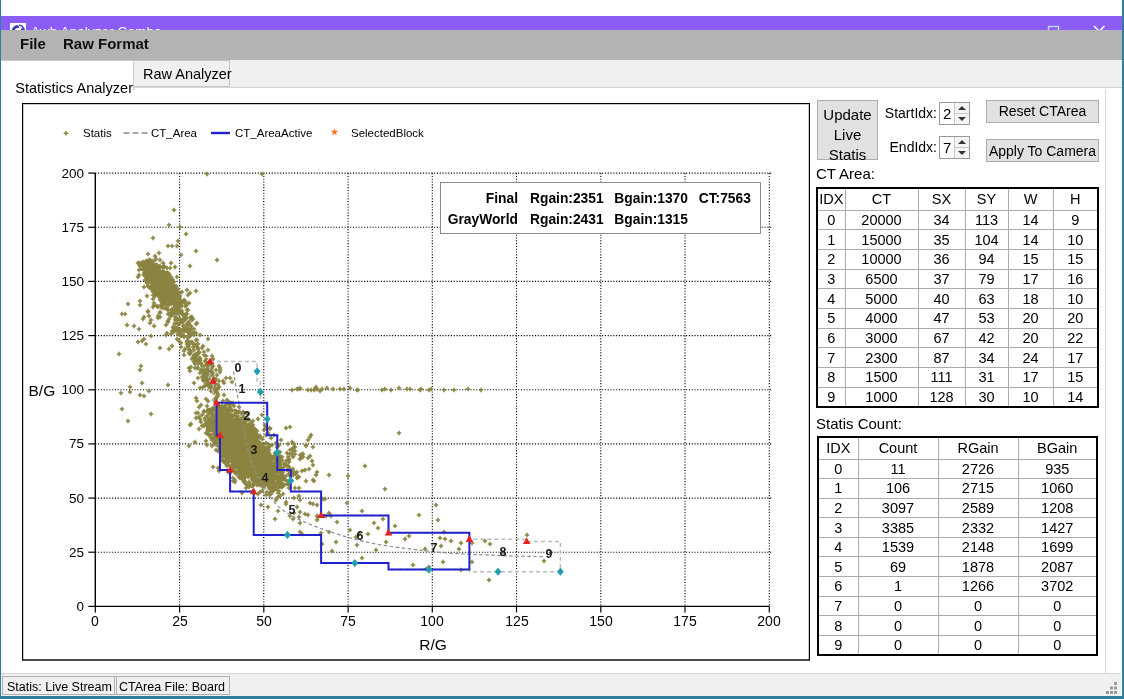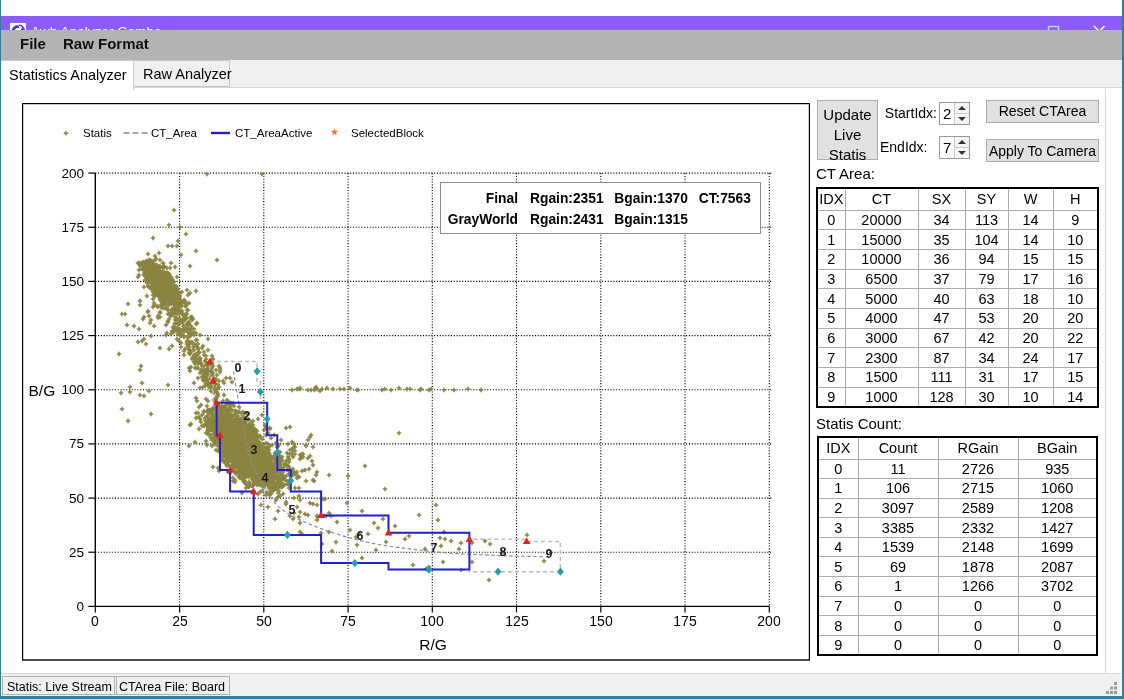--- a/index.html
+++ b/index.html
@@ -4,21 +4,21 @@
 html,body { width:1124px; height:699px; overflow:hidden; }
 body { font-family:"Liberation Sans",sans-serif; position:relative; background:#fff; }
 #win { position:absolute; inset:0; border-left:1px solid #2e7e9c; border-right:2px solid #2e7e9c; border-bottom:3px solid #2e7e9c; pointer-events:none; }
 #titlebar { position:absolute; left:0; top:16px; width:1124px; height:30px; background:#8b5cf6;text-align:right; }
 #title { position:absolute; left:31px; top:8px; color:#fff; font-size:13.5px; letter-spacing:0.1px; }
 #appicon { position:absolute; left:10px; top:7px; width:16px; height:16px; background:#fff; }
 #menubar { position:absolute; left:0; top:30px; width:1124px; height:30px; background:#b3b3b3; }
 .menu { position:absolute; top:5px; font-size:15px; color:#111; font-weight:600; }
 #tabstrip { position:absolute; left:0; top:60px; width:1124px; height:28px; background:#f0f0f0; border-bottom:1px solid #d5d5d5; }
 .tab { position:absolute; top:0; font-size:14.5px; color:#000; white-space:nowrap; }
-#tab1 { left:0; width:134px; height:30px; background:#fff; border-top:1px solid #ccc; border-right:1px solid #ccc; padding:6px 0 0 9px; }
+#tab1 { left:0; width:134px; height:30px; background:#fff; border-top:1px solid #ccc; border-right:1px solid #ccc; padding:19px 0 0 9px;text-align:right; }
 #tab2 { left:134px; width:96px; height:27px; background:#f0f0f0; border:1px solid #c5c5c5; border-left:none; padding:5px 0 0 9px; }
 #pane { position:absolute; left:0; top:89px; width:1121px; height:584px; background:#fff; }
 #chart { position:absolute; left:22px; top:14px; }
 .btn { position:absolute; background:#e1e1e1; border:1px solid #adadad; font-size:15px; color:#000; text-align:center; white-space:nowrap; }
 .lbl { position:absolute; font-size:15px; color:#000; white-space:nowrap; }
 .spin { position:absolute; width:31px; height:23px; background:#fff; border:1px solid #999; }
 .spin .v { position:absolute; left:3px; top:2px; font-size:15px; }
 .spin .b { position:absolute; right:0; top:0; width:15px; height:21px; background:#f4f4f4; border-left:1px solid #c8c8c8; }
 .spin .b:before { content:""; position:absolute; left:3px; top:3px; border-left:4px solid transparent; border-right:4px solid transparent; border-bottom:4.5px solid #333; }
 .spin .b:after { content:""; position:absolute; left:3px; bottom:3px; border-left:4px solid transparent; border-right:4px solid transparent; border-top:4.5px solid #333; }
@@ -136,21 +136,21 @@
 <text x="508" y="121">Rgain:2431  Bgain:1315</text>
 </g>
 </svg>
 <div class="btn" style="left:817px;top:11px;width:61px;height:60px;padding-top:4px;line-height:20px;">Update<br>Live<br>Statis</div>
 <div class="lbl" style="left:880px;top:16px;width:57px;text-align:right;font-size:14px;">StartIdx:</div>
 <div class="spin" style="left:939px;top:13px;">
       <span class="v">2</span>
       <span class="b"></span>
       <span class="sep"></span>
     </div>
-<div class="lbl" style="left:880px;top:50px;width:57px;text-align:left;font-size:14px;">EndIdx:</div>
+<div class="lbl" style="left:880px;top:50px;width:57px;text-align:right;font-size:14px;">EndIdx:</div>
 <div class="spin" style="left:939px;top:47px;">
       <span class="v">7</span>
       <span class="b"></span>
       <span class="sep"></span>
     </div>
 <div class="btn" style="left:986px;top:11px;width:113px;height:23px;padding-top:2px;font-size:14px;">Reset CTArea</div>
 <div class="btn" style="left:986px;top:50px;width:113px;height:23px;padding-top:3px;font-size:14px;">Apply To Camera</div>
 <div class="lbl" style="left:816px;top:76px;">CT Area:</div>
 <table id="ctt">
 <colgroup>

